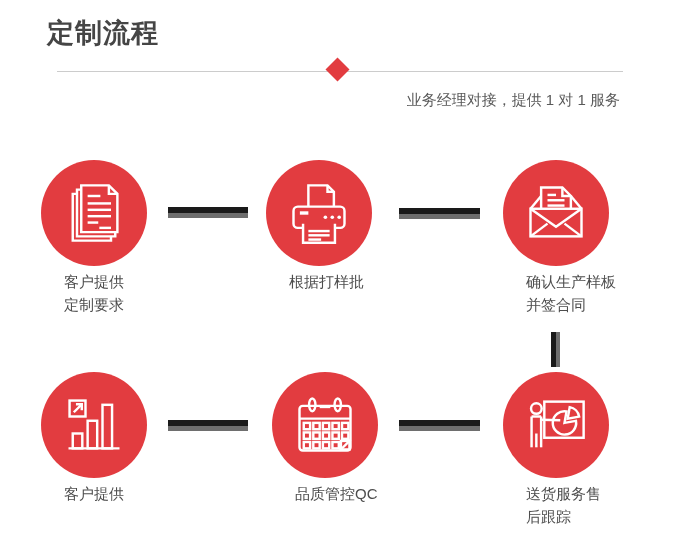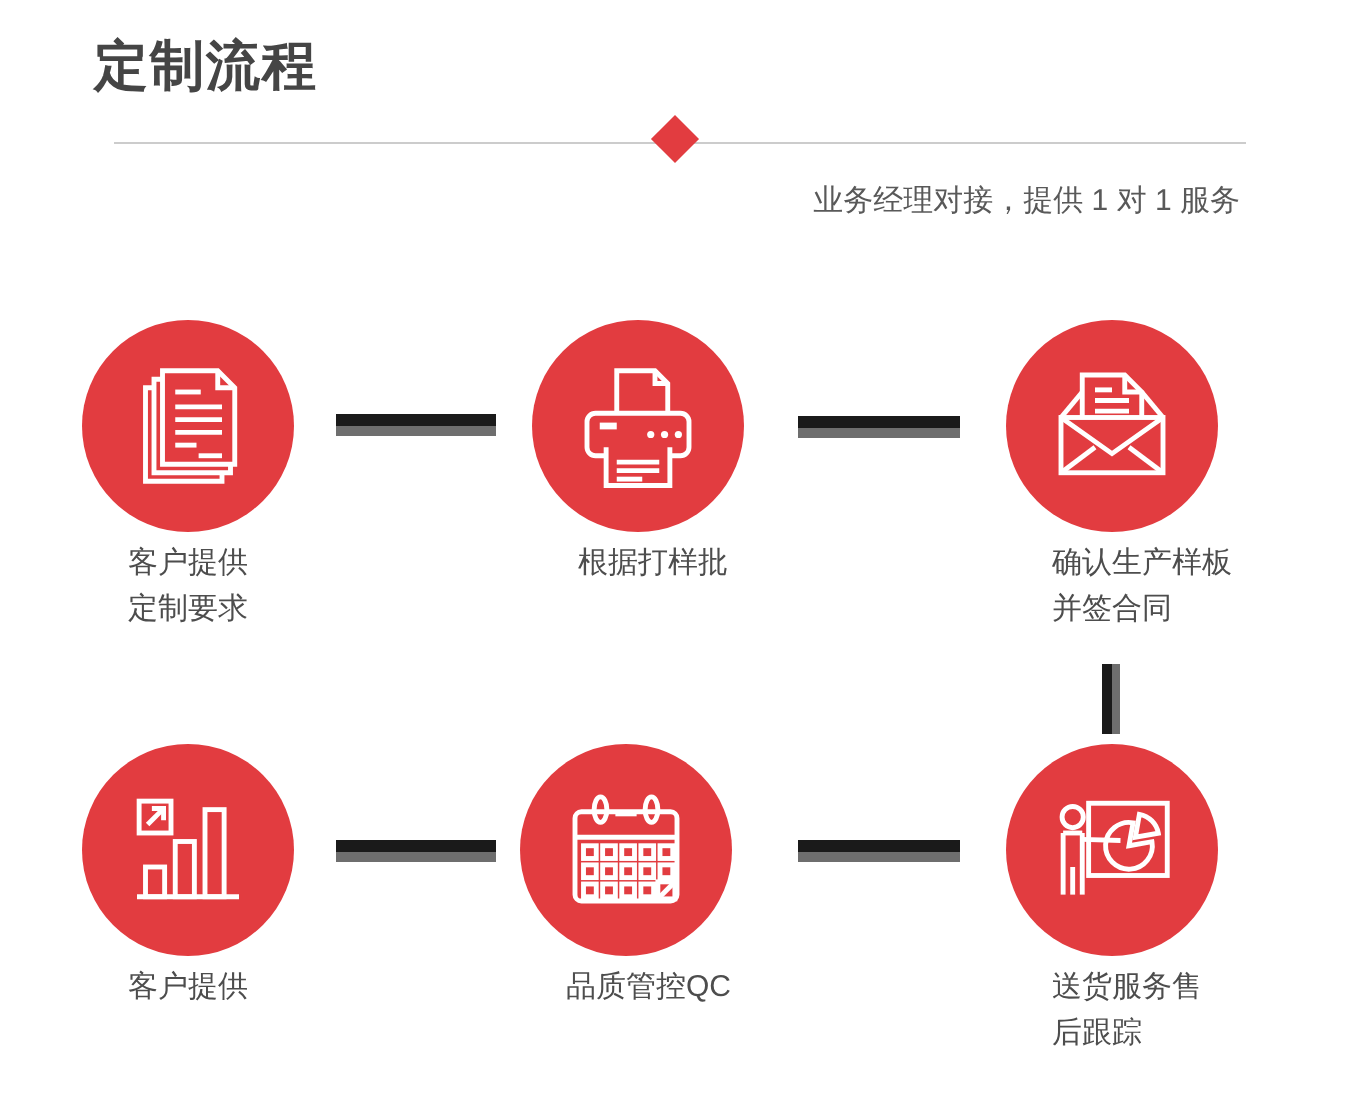--- a/index.html
+++ b/index.html
@@ -43,21 +43,21 @@
   .step .circle svg{display:block;}
   .step .label{
     margin-top:4px;padding-left:23px;
     font-size:15px;line-height:23px;color:var(--label-gray);
   }
   .step .label span{display:block;}
   .pos-r1c1{left:41px;top:160px;}
   .pos-r1c2{left:266px;top:160px;}
   .pos-r1c3{left:503px;top:160px;}
   .pos-r2c1{left:41px;top:372px;}
-  .pos-r2c2{left:260px;top:372px;}
+  .pos-r2c2{left:272px;top:372px;}
   .pos-r2c3{left:503px;top:372px;}
   .connector-h{
     position:absolute;height:11px;
     background:linear-gradient(to bottom,var(--connector-black) 0 55%,var(--connector-gray) 55% 100%);
   }
   .conn-1{left:168px;top:207px;width:80px;}
   .conn-2{left:399px;top:208px;width:81px;}
   .conn-3{left:168px;top:420px;width:80px;}
   .conn-4{left:399px;top:420px;width:81px;}
   .connector-v{

